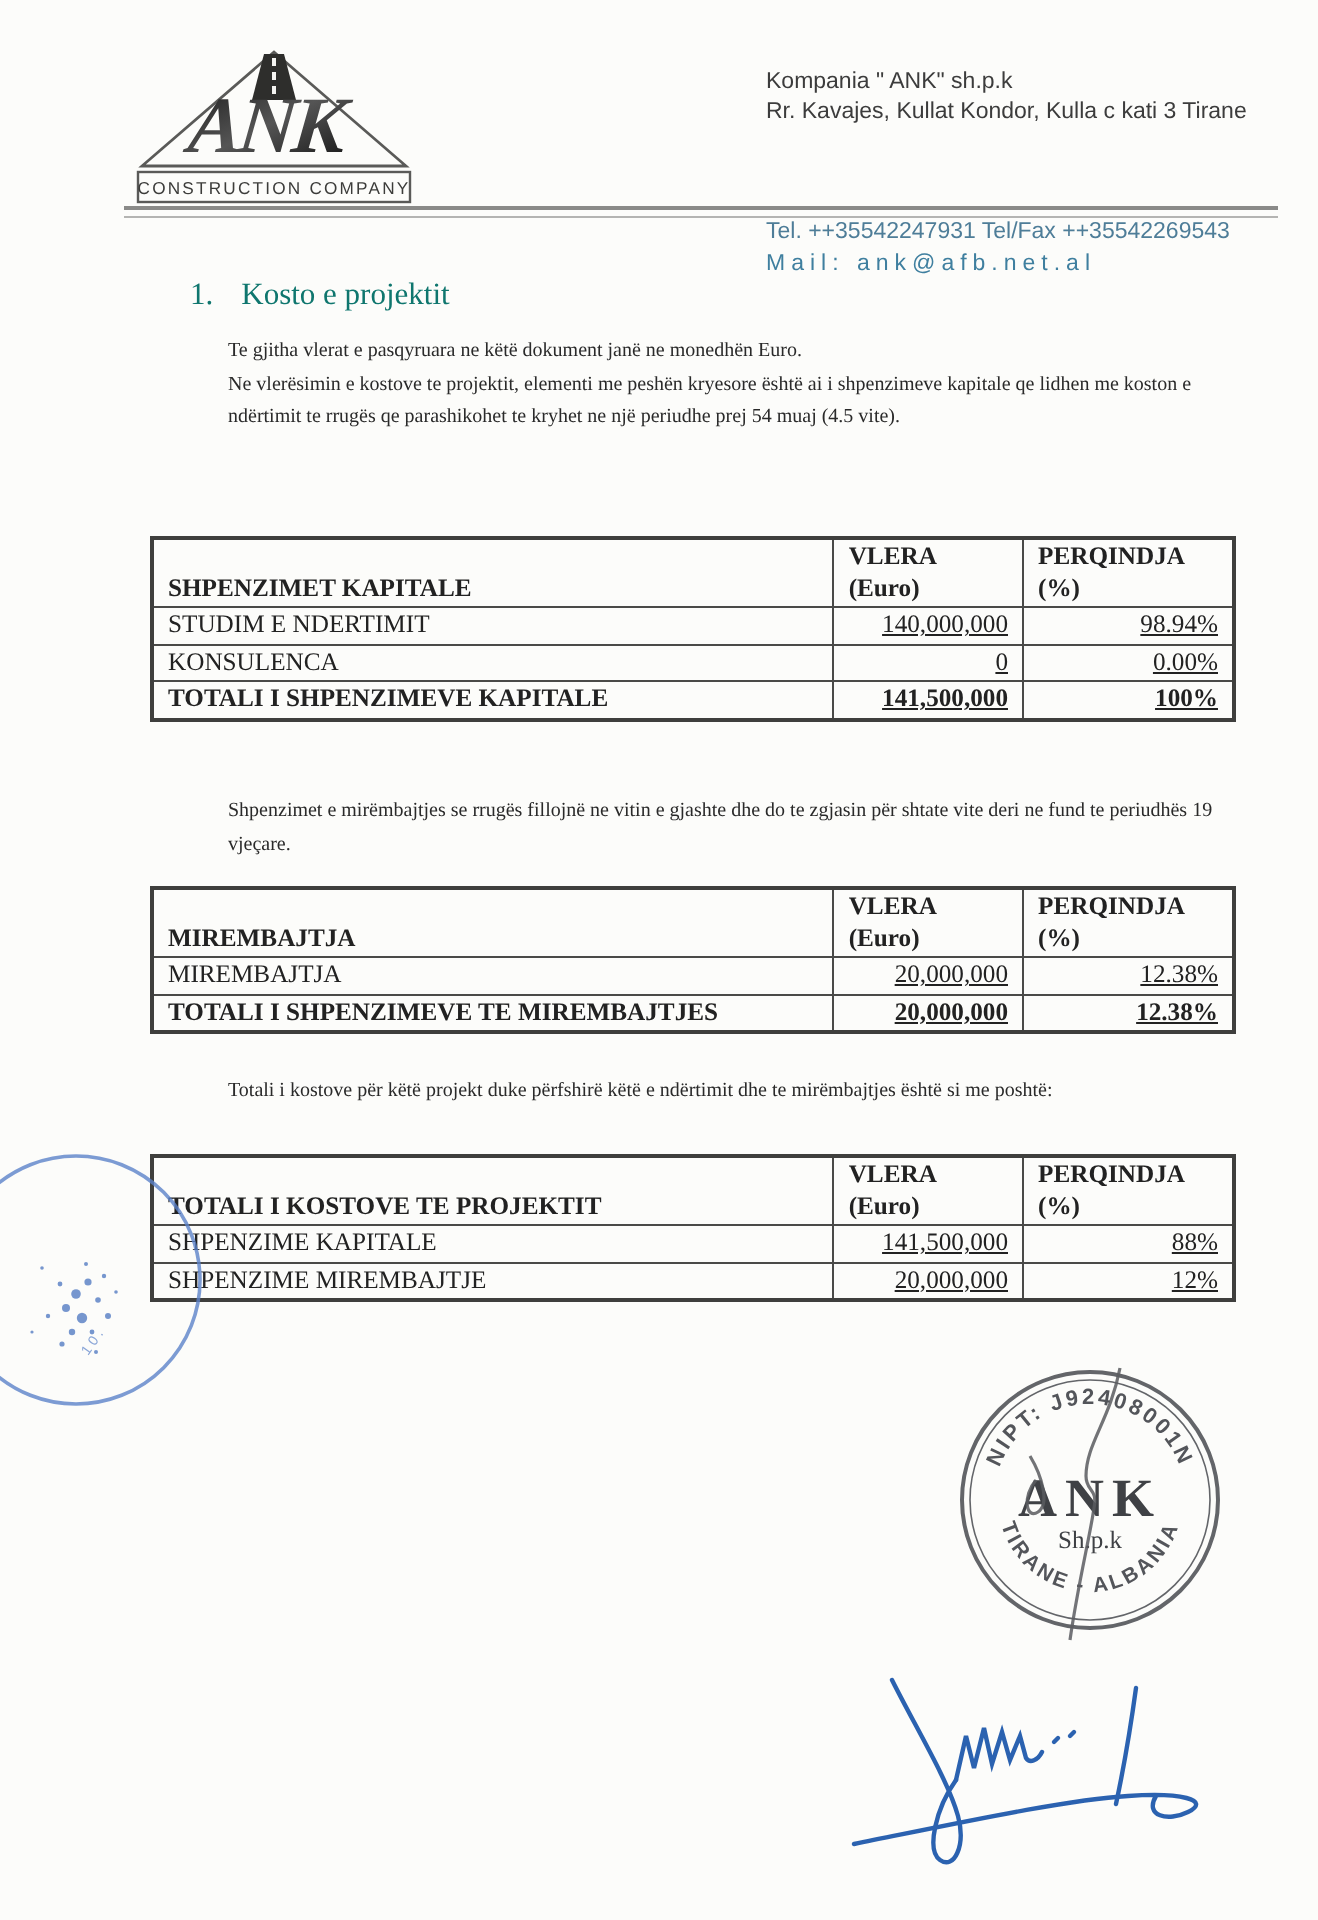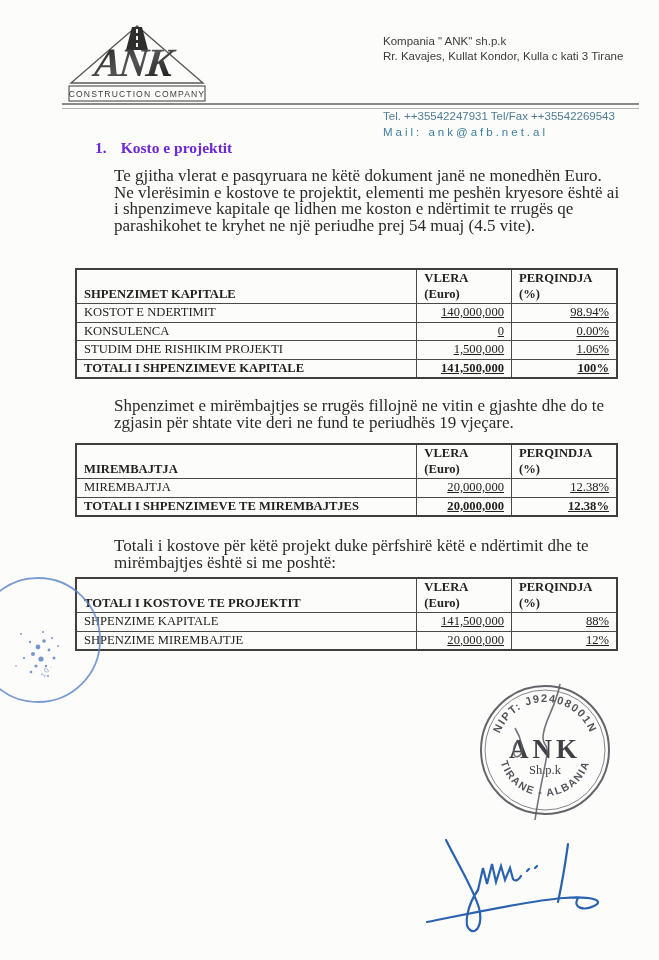--- a/index.html
+++ b/index.html
@@ -10,23 +10,23 @@
   }
   
   .logo{position:absolute;left:68px;top:24px;width:138px;height:80px;}
   .contact{position:absolute;left:383px;top:34px;width:250px;
     font-family:"Liberation Sans", sans-serif;font-size:11.5px;line-height:15px;color:#3c3c3c;}
   .contact .line-phone{color:#4e7d98;margin-top:45px;}
   .contact .line-mail{color:#3f7f9f;letter-spacing:3px;margin-top:1px;}
   .head-rule{position:absolute;left:62px;top:103px;width:577px;height:3px;
     border-top:2px solid #8a8a88;border-bottom:1px solid #b4b4b2;}
   
-  .heading{position:absolute;left:95px;top:139px;font-size:15.5px;font-weight:bold;color:#6d28d9;}
+  .heading{position:absolute;left:95px;top:139px;font-size:15.5px;font-weight:normal;color:#0f766e;}
   .heading .num{margin-right:14px;}
-  .para{position:absolute;left:114px;width:508px;font-size:17px;line-height:16.5px;color:#2a2a2a;}
+  .para{position:absolute;left:114px;width:508px;font-size:10px;line-height:16.5px;color:#2a2a2a;}
   .para1{top:168px;}
   .para2{top:398px;}
   .para3{top:538px;}
   
   .doc-table{position:absolute;left:75px;width:543px;border-collapse:collapse;
     font-size:12.6px;color:#222;}
   .t1{top:268px;} .t2{top:443px;} .t3{top:577px;}
   .doc-table th,.doc-table td{border:1px solid #4a4a48;padding:1px 7px;line-height:15.5px;}
   .doc-table{border:2px solid #3f3f3d;}
   .doc-table th{font-weight:bold;text-align:left;}
@@ -94,33 +94,28 @@
       <th class="c2">
         <div>VLERA</div>
         <div>(Euro)</div>
       </th>
       <th class="c3">
         <div>PERQINDJA</div>
         <div>(%)</div>
       </th>
     </tr>
     <tr>
-      <td>KOSTOT E NDERTIMIT</td>
+      <td>STUDIM E NDERTIMIT</td>
       <td class="num">140,000,000</td>
       <td class="num">98.94%</td>
     </tr>
     <tr>
       <td>KONSULENCA</td>
       <td class="num">0</td>
       <td class="num">0.00%</td>
-    </tr>
-    <tr>
-      <td>STUDIM DHE RISHIKIM PROJEKTI</td>
-      <td class="num">1,500,000</td>
-      <td class="num">1.06%</td>
     </tr>
     <tr class="total-row">
       <td>TOTALI I SHPENZIMEVE KAPITALE</td>
       <td class="num">141,500,000</td>
       <td class="num">100%</td>
     </tr>
   </tbody>
     </table>
 
   <div class="para para2">Shpenzimet e mirëmbajtjes se rrugës fillojnë ne vitin e gjashte dhe do te zgjasin për shtate vite deri ne fund te periudhës 19 vjeçare.</div>

